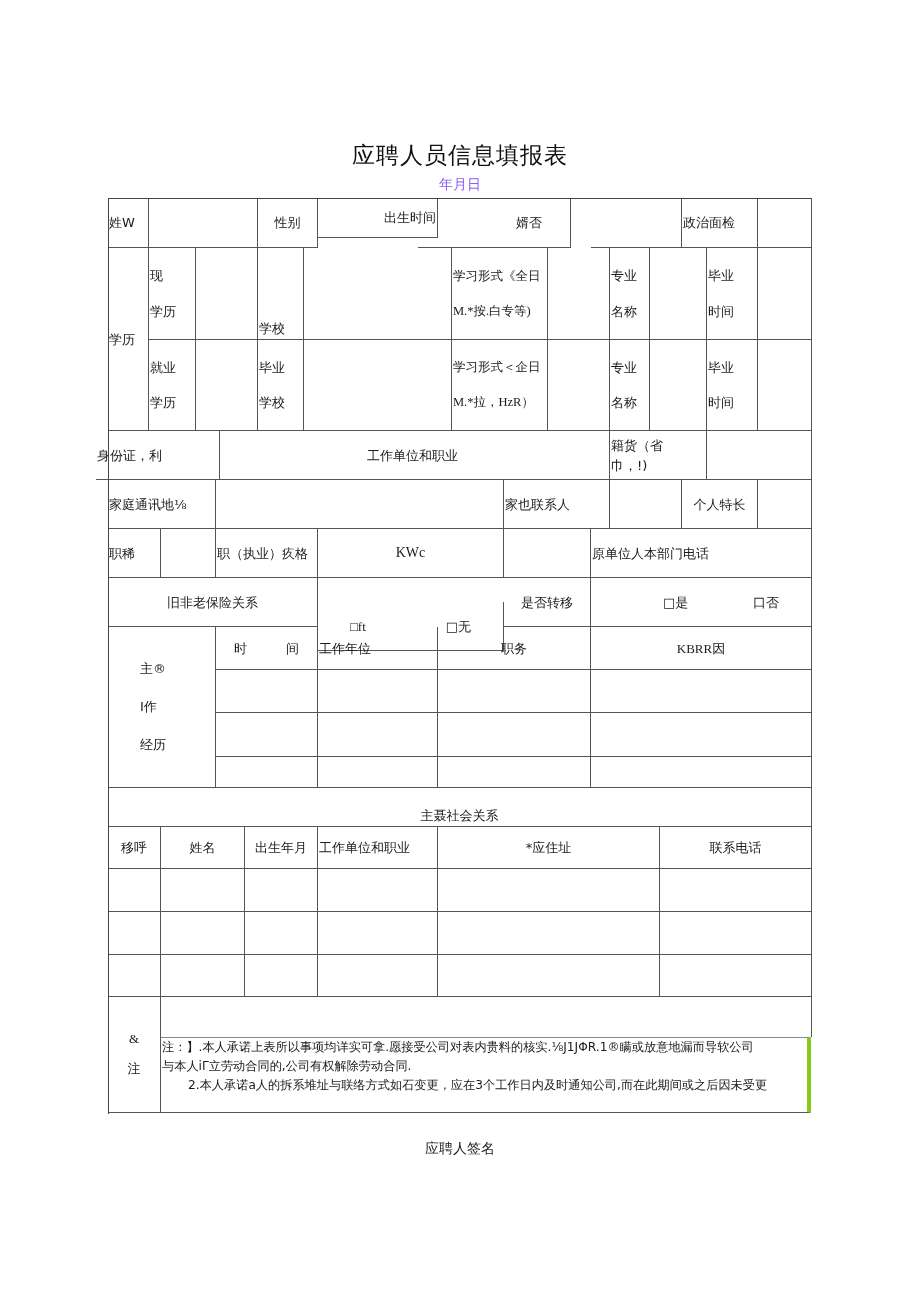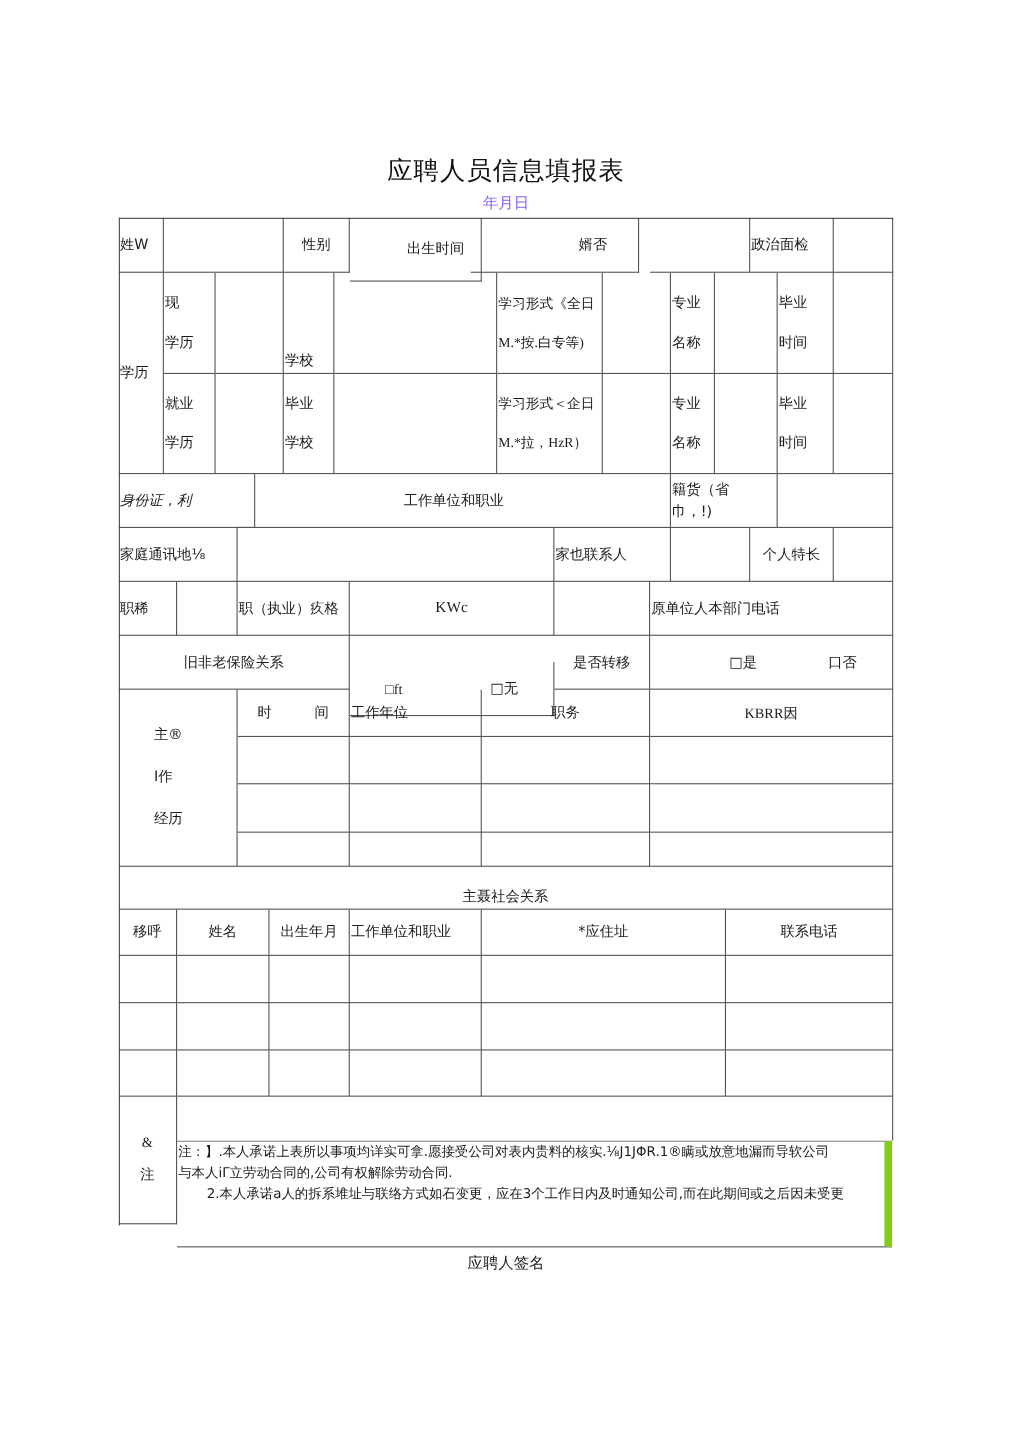--- a/index.html
+++ b/index.html
@@ -7,39 +7,39 @@
   .title { position:absolute; left:0; width:920px; top:140px; text-align:center; font-size:23px; letter-spacing:1px; color:#111; }
   .date { position:absolute; left:0; width:920px; top:176px; text-align:center; font-size:14px; color:#8b5cf6; }
   .sign { position:absolute; left:0; width:920px; top:1140px; text-align:center; font-size:14px; color:#222; }
   .cell { position:absolute; box-sizing:border-box; border-right:1px solid #555; border-bottom:1px solid #555; font-size:13px; line-height:1; color:#1a1a1a; display:flex; align-items:center; white-space:nowrap; overflow:hidden; }
   .c { justify-content:center; }
   .l { justify-content:flex-start; padding-left:1px; }
   .r { justify-content:flex-end; padding-right:6px; }
   .col { flex-direction:column; align-items:flex-start; justify-content:space-around; padding:10px 1px; }
   .colc { flex-direction:column; align-items:center; justify-content:space-around; padding:10px 0; }
   .frame { position:absolute; left:108px; top:198px; width:704px; height:916px; box-sizing:border-box; border-left:1px solid #444; border-top:1px solid #444; pointer-events:none; }
-  .notes { position:absolute; left:161px; top:1037px; width:650px; height:97px; box-sizing:border-box; border-top:1px solid #888; border-right:7px solid #84cc16; border-bottom:1px solid #555; font-size:12.2px; line-height:19px; color:#1a1a1a; padding:0 1px; white-space:nowrap; overflow:hidden; }
+  .notes { position:absolute; left:161px; top:1037px; width:650px; height:76px; box-sizing:border-box; border-top:1px solid #888; border-right:4px solid #84cc16; border-bottom:1px solid #555; font-size:12.2px; line-height:19px; color:#1a1a1a; padding:0 1px; white-space:nowrap; overflow:hidden; }
   .notes div { height:19px; }
   .indent { padding-left:26px; }
   .bottom-cell { align-items:flex-start; }
   .sb { display:flex; width:100%; justify-content:space-between; padding:0 18px; box-sizing:border-box; }
 </style>
 </head>
 <body>
 
 <div class="title">应聘人员信息填报表</div>
 <div class="date">年月日</div>
 
 <div>
 
   <div class="cell l" style="left:108px;top:198px;width:41px;height:50px;">姓W</div>
   <div class="cell" style="left:149px;top:198px;width:109px;height:50px;"></div>
   <div class="cell c" style="left:258px;top:198px;width:60px;height:50px;">性别</div>
-  <div class="cell r" style="left:318px;top:198px;width:120px;height:58px;padding-right:15px;">出生时间</div>
-  <div class="cell r" style="left:428px;top:198px;width:153px;height:50px;padding-right:28px;">婿否</div>
+  <div class="cell r" style="left:318px;top:198px;width:120px;height:40px;padding-right:1px;">出生时间</div>
+  <div class="cell r" style="left:418px;top:198px;width:153px;height:50px;padding-right:28px;">婿否</div>
   <div class="cell" style="left:591px;top:198px;width:91px;height:50px;"></div>
   <div class="cell l" style="left:682px;top:198px;width:76px;height:50px;">政治面检</div>
   <div class="cell" style="left:758px;top:198px;width:54px;height:50px;"></div>
 
   <div class="cell l" style="left:108px;top:248px;width:41px;height:183px;">学历</div>
 
   <div class="cell col" style="left:149px;top:248px;width:47px;height:92px;">
     <span>现</span>
     <span>学历</span>
   </div>
@@ -81,21 +81,21 @@
     <span>专业</span>
     <span>名称</span>
   </div>
   <div class="cell" style="left:650px;top:340px;width:57px;height:91px;"></div>
   <div class="cell col" style="left:707px;top:340px;width:51px;height:91px;">
     <span>毕业</span>
     <span>时间</span>
   </div>
   <div class="cell" style="left:758px;top:340px;width:54px;height:91px;"></div>
 
-  <div class="cell l" style="left:108px;top:431px;width:124px;height:49px;font-style:italic;">身份证，利</div>
+  <div class="cell l" style="left:96px;top:431px;width:124px;height:49px;">身份证，利</div>
   <div class="cell c" style="left:216px;top:431px;width:394px;height:49px;">工作单位和职业</div>
   <div class="cell col" style="left:610px;top:431px;width:97px;height:49px;padding:4px 1px;">
     <span>籍货（省</span>
     <span>巾，!)</span>
   </div>
   <div class="cell" style="left:707px;top:431px;width:105px;height:49px;"></div>
 
   <div class="cell l" style="left:108px;top:480px;width:108px;height:49px;">家庭通讯地⅛</div>
   <div class="cell" style="left:216px;top:480px;width:288px;height:49px;"></div>
   <div class="cell l" style="left:504px;top:480px;width:106px;height:49px;">家也联系人</div>

